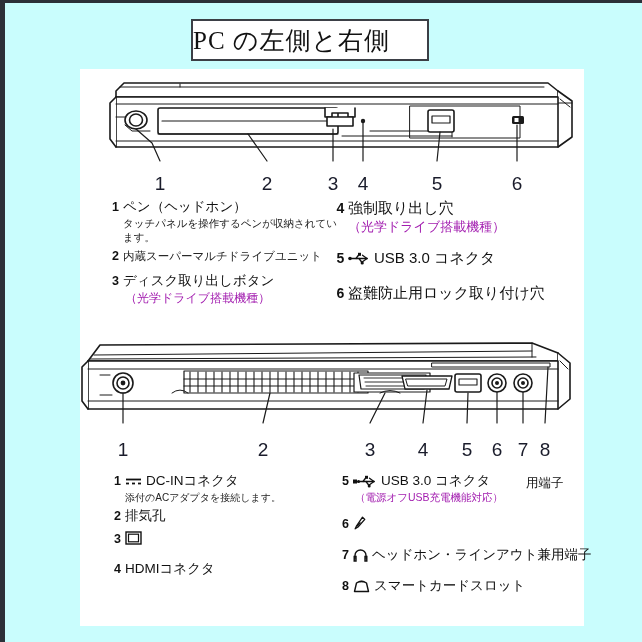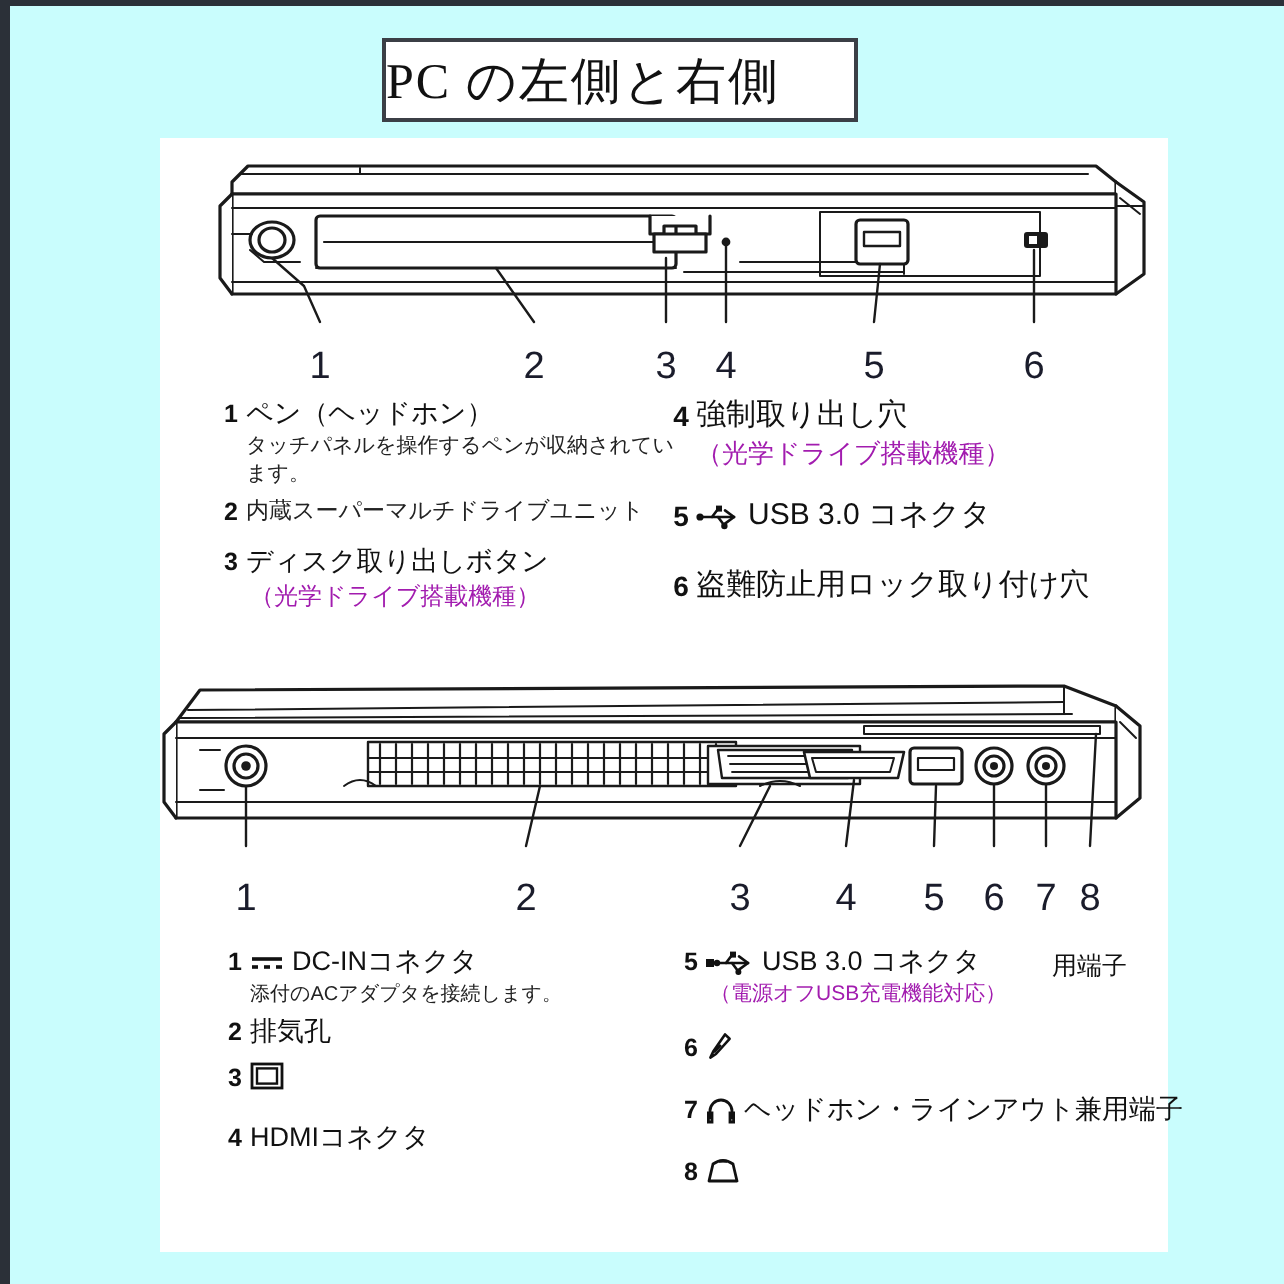--- a/index.html
+++ b/index.html
@@ -506,20 +506,21 @@
         <div class="lg-body">
           <div class="lg-label">
             <span class="icon-inline">
               <svg width="17" height="14" viewBox="0 0 17 14" xmlns="http://www.w3.org/2000/svg">
                 <g stroke="#111" stroke-width="1.4" fill="none" stroke-linejoin="round">
                   <path d="M1.5 12.5 L3.5 4 Q8.5 0.5 13.5 4 L15.5 12.5 Z"></path>
                   <path d="M6.5 2.6 L10.5 2.6"></path>
                 </g>
               </svg>
             </span>
+            <span>スマートカードスロット</span>
           </div>
         </div>
       </div>
 
     </div>
 
     <span class="overflow-frag" style="left:446px; top:406px;">用端子</span>
 
   </div>
 </div>

